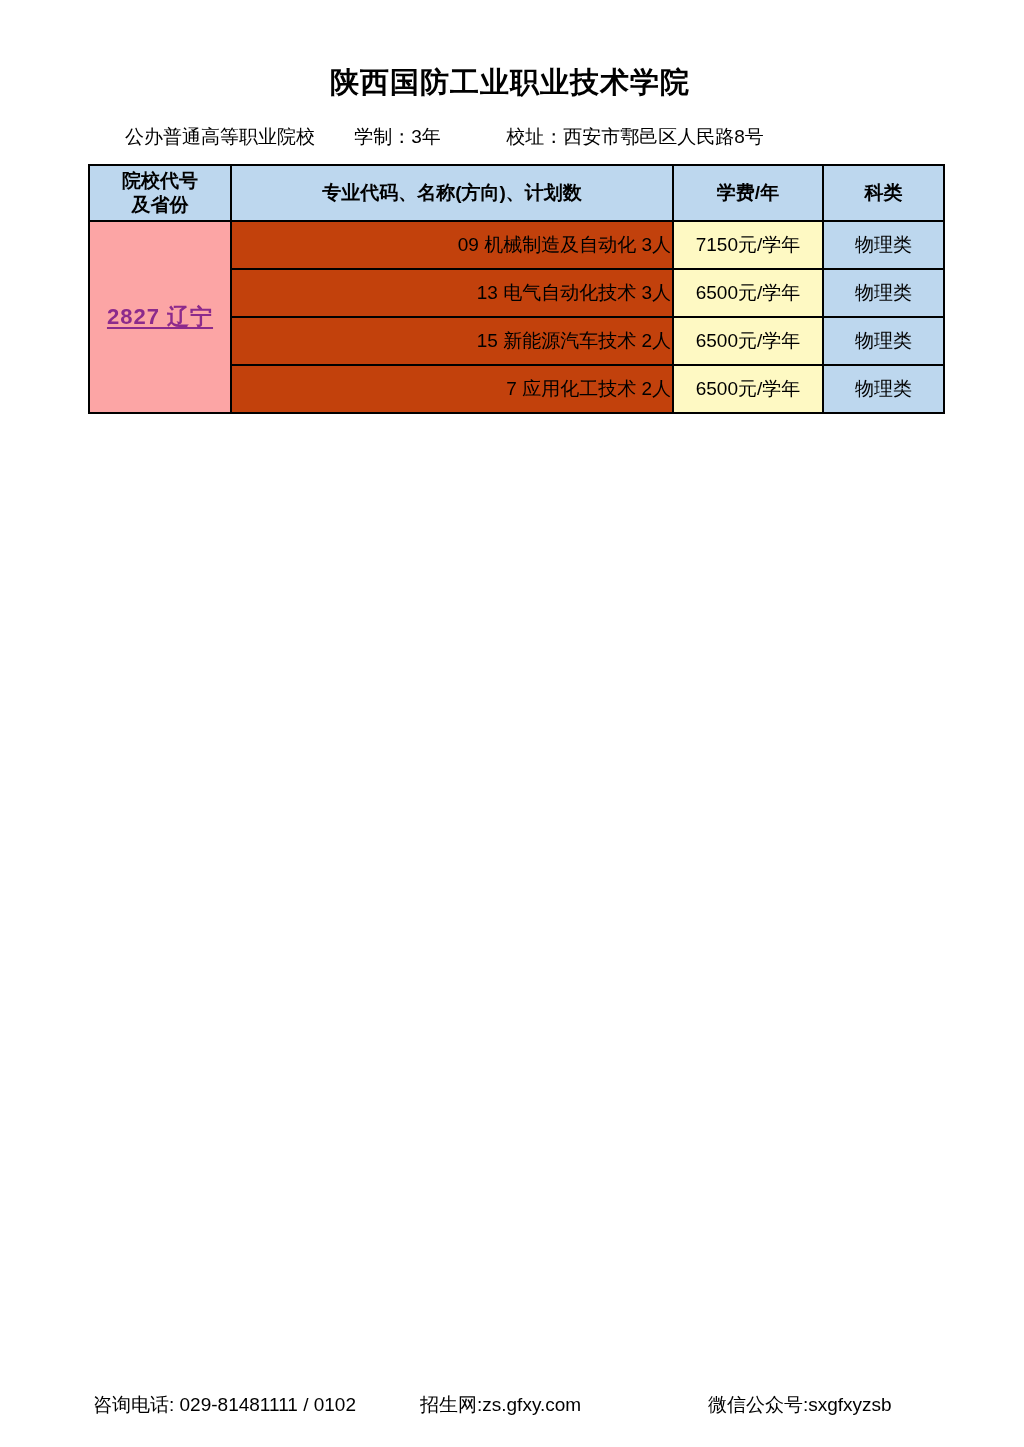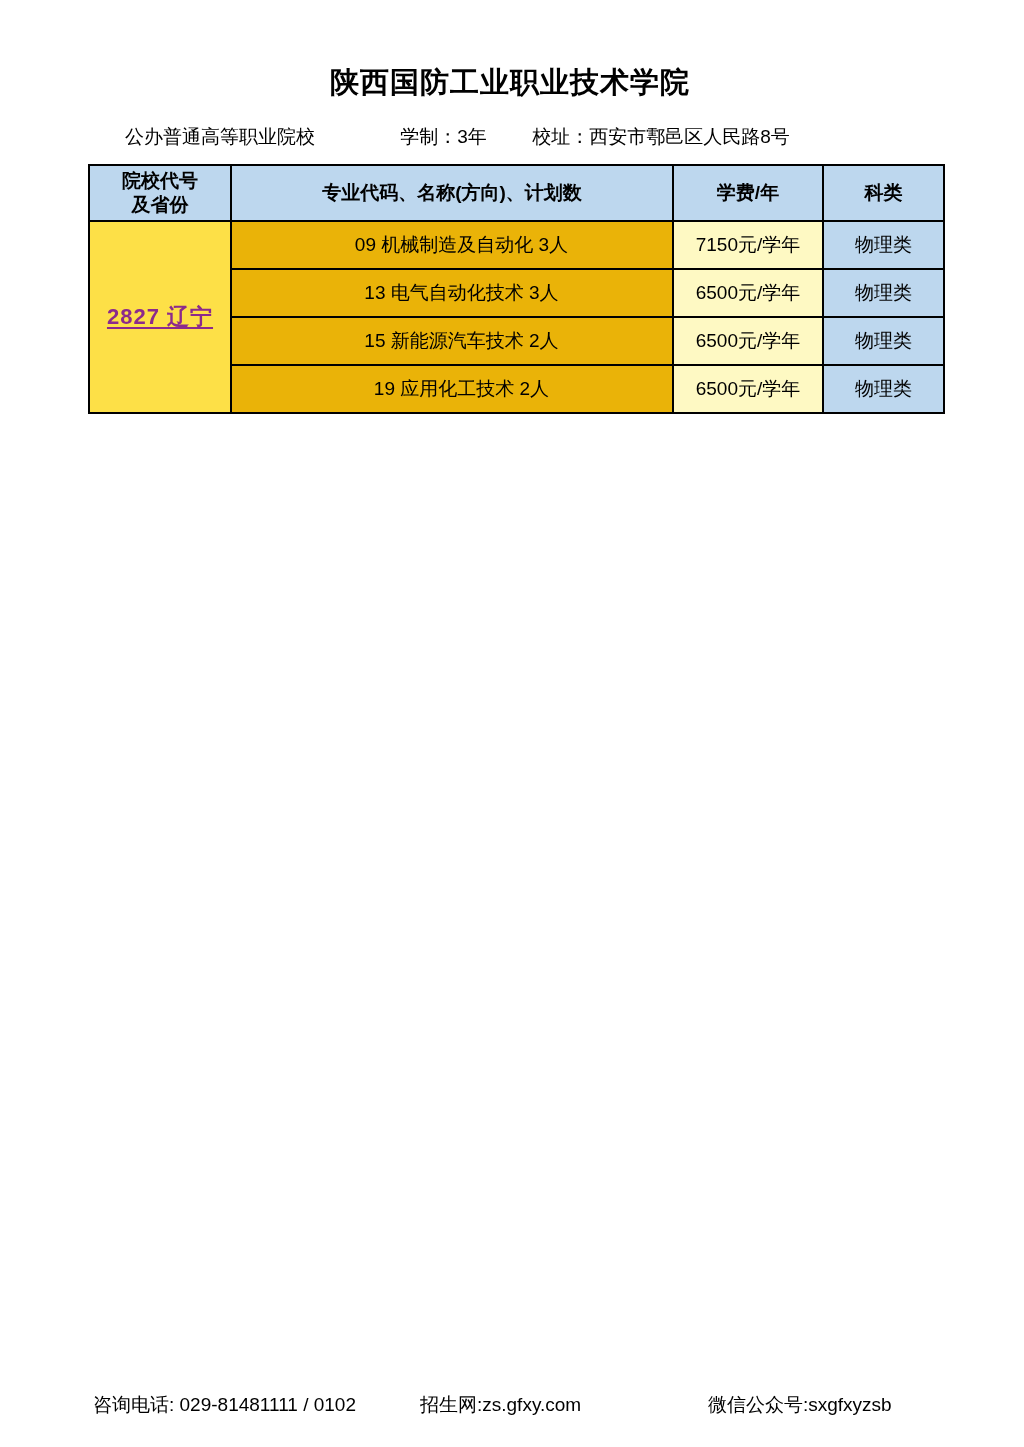--- a/index.html
+++ b/index.html
@@ -32,22 +32,22 @@
     letter-spacing: 1px;
   }
   
   .info-line {
     margin-top: 20px;
     padding-left: 125px;
     font-size: 19px;
     line-height: 26px;
     white-space: nowrap;
   }
-  .info-duration { margin-left: 80px; }
-  .info-address  { margin-left: 40px; }
+  .info-duration { margin-left: 34px; }
+  .info-address  { margin-left: 60px; }
   
   table.plan-table {
     margin-left: 88px;
     margin-top: 14px;
     border-collapse: collapse;
     table-layout: fixed;
     width: 855px;
   }
   .plan-table col.c1 { width: 142px; }
   .plan-table col.c2 { width: 442px; }
@@ -67,37 +67,37 @@
     line-height: 24px;
   }
   .plan-table thead th.th-code {
     white-space: pre-line;
   }
   .plan-table tbody td {
     height: 44px;
     vertical-align: middle;
   }
   td.major-cell {
-    text-align: center;
+    text-align: right;
     padding-left: 20px;
-    background: #eab308;
+    background: #c2410c;
   }
   td.fee-cell {
     text-align: center;
     background: #fef9c3;
   }
   td.category-cell {
     text-align: center;
     background: var(--header-bg, #BDD7EE);
     margin-left: 44px;
   }
   td.code-cell {
     text-align: center;
     vertical-align: middle;
-    background: #fde047;
+    background: #fca5a5;
   }
   .code-link {
     color: var(--link-purple, #8C2A8C);
     font-size: 22px;
     font-weight: bold;
     text-decoration: underline;
     text-decoration-thickness: 2px;
     text-underline-offset: 3px;
     letter-spacing: 1px;
     cursor: pointer;
@@ -158,21 +158,21 @@
     <td class="major-cell">13 电气自动化技术 3人</td>
     <td class="fee-cell">6500元/学年</td>
     <td class="category-cell">物理类</td>
   </tr>
         <tr>
     <td class="major-cell">15 新能源汽车技术 2人</td>
     <td class="fee-cell">6500元/学年</td>
     <td class="category-cell">物理类</td>
   </tr>
         <tr>
-    <td class="major-cell">19 应用化工技术 2人</td>
+    <td class="major-cell">7 应用化工技术 2人</td>
     <td class="fee-cell">6500元/学年</td>
     <td class="category-cell">物理类</td>
   </tr>
       </tbody>
   </table>
 
   <div class="footer">
     <span class="footer-phone">咨询电话: 029-81481111 / 0102</span>
     <span class="footer-website">招生网:zs.gfxy.com</span>
     <span class="footer-wechat">微信公众号:sxgfxyzsb</span>

